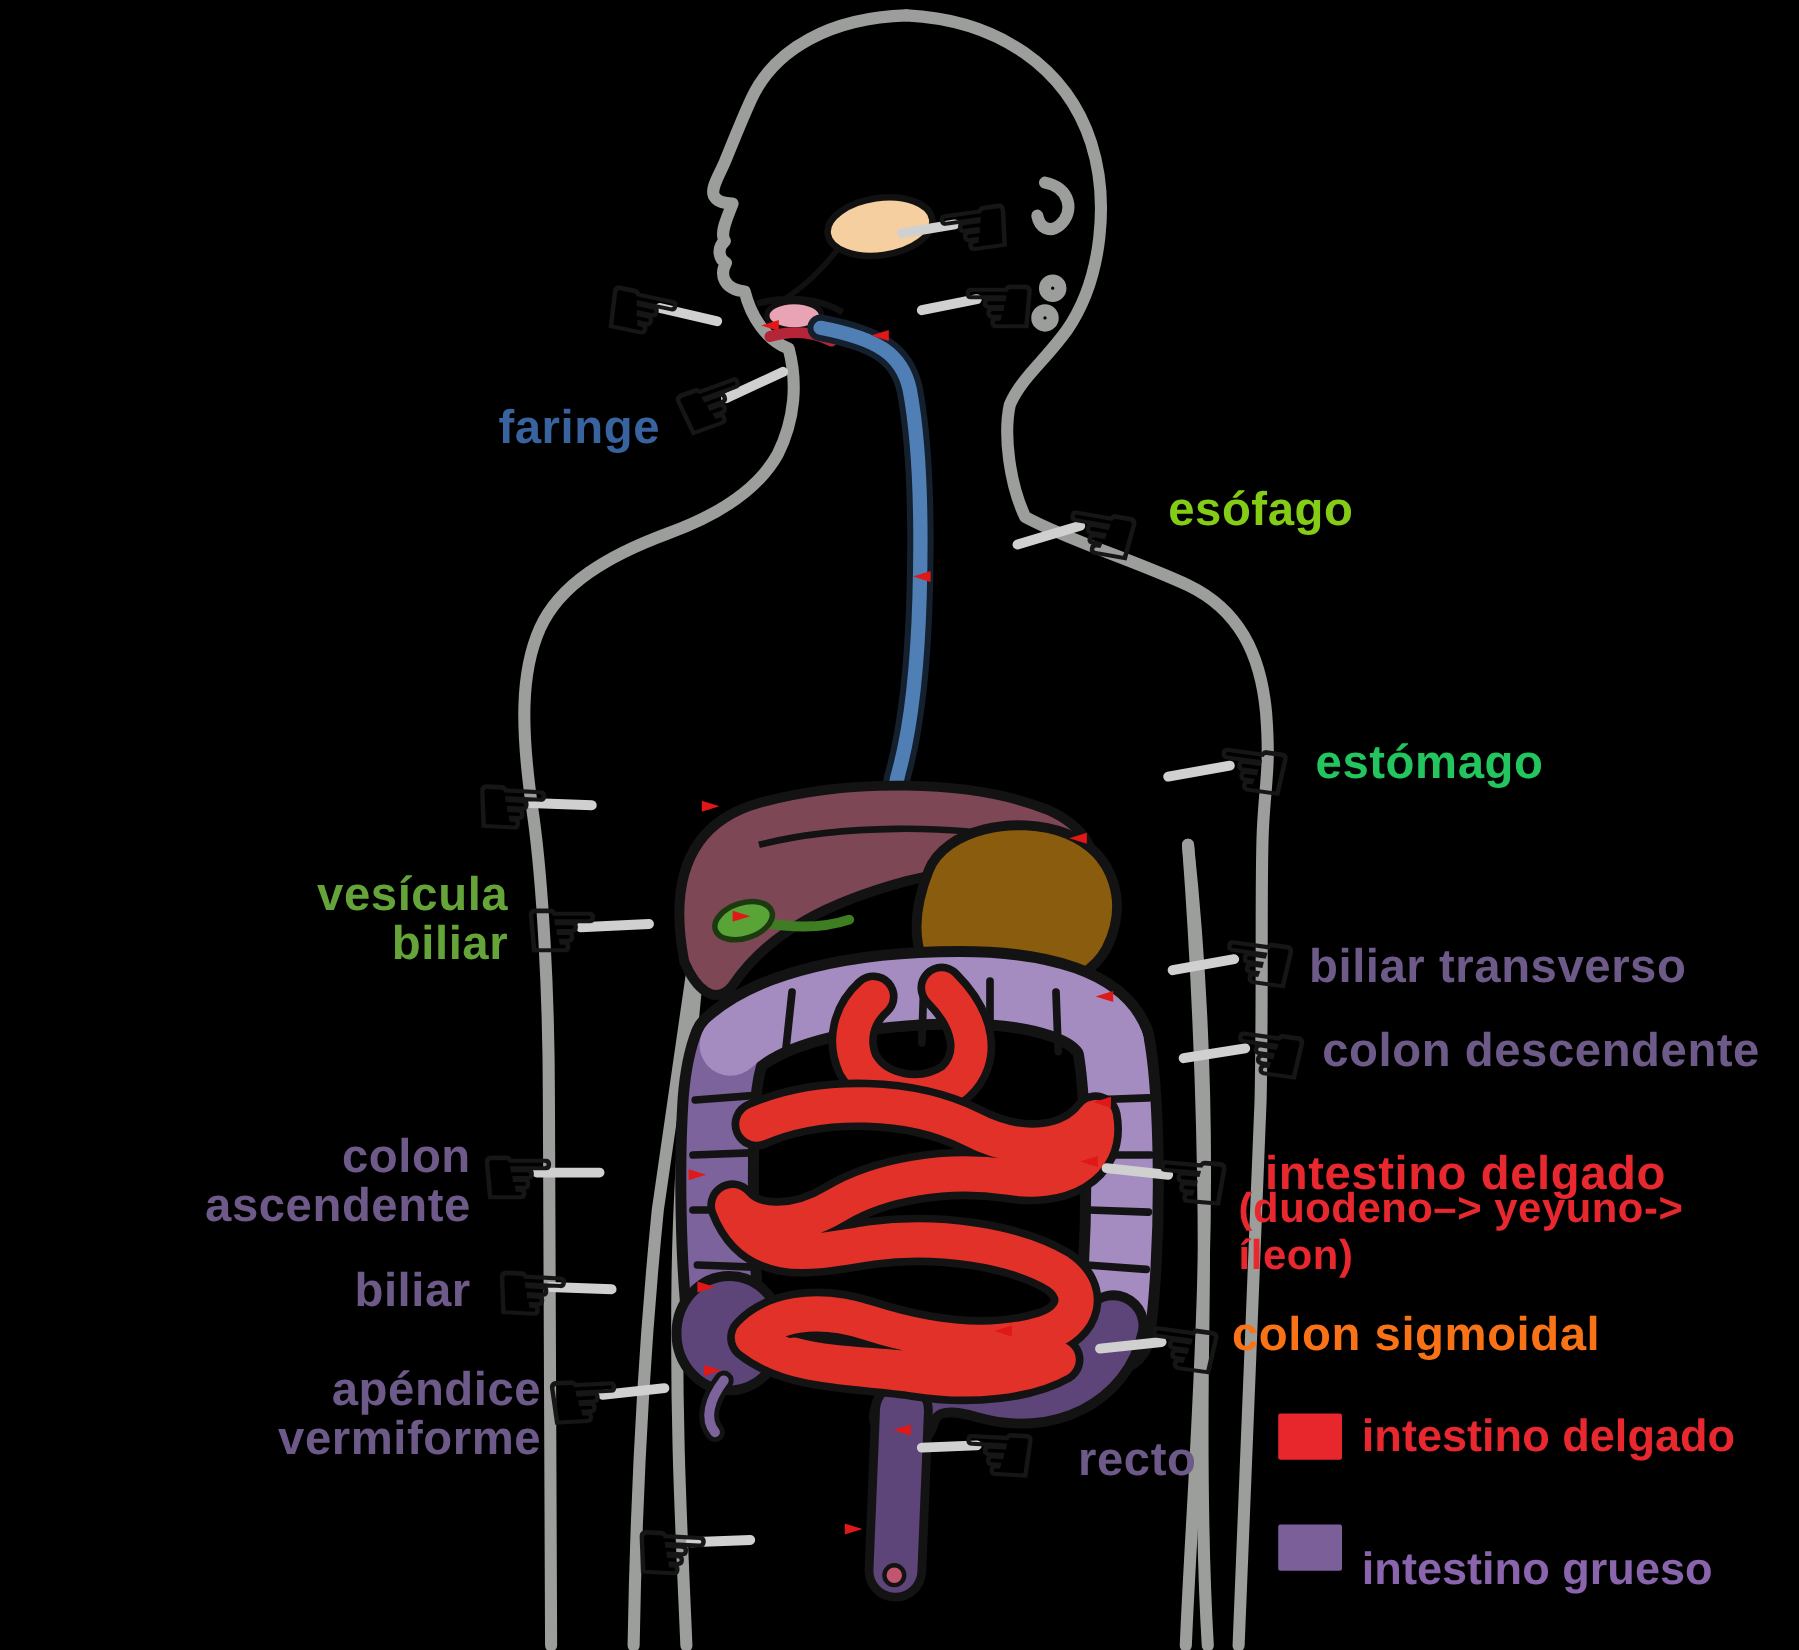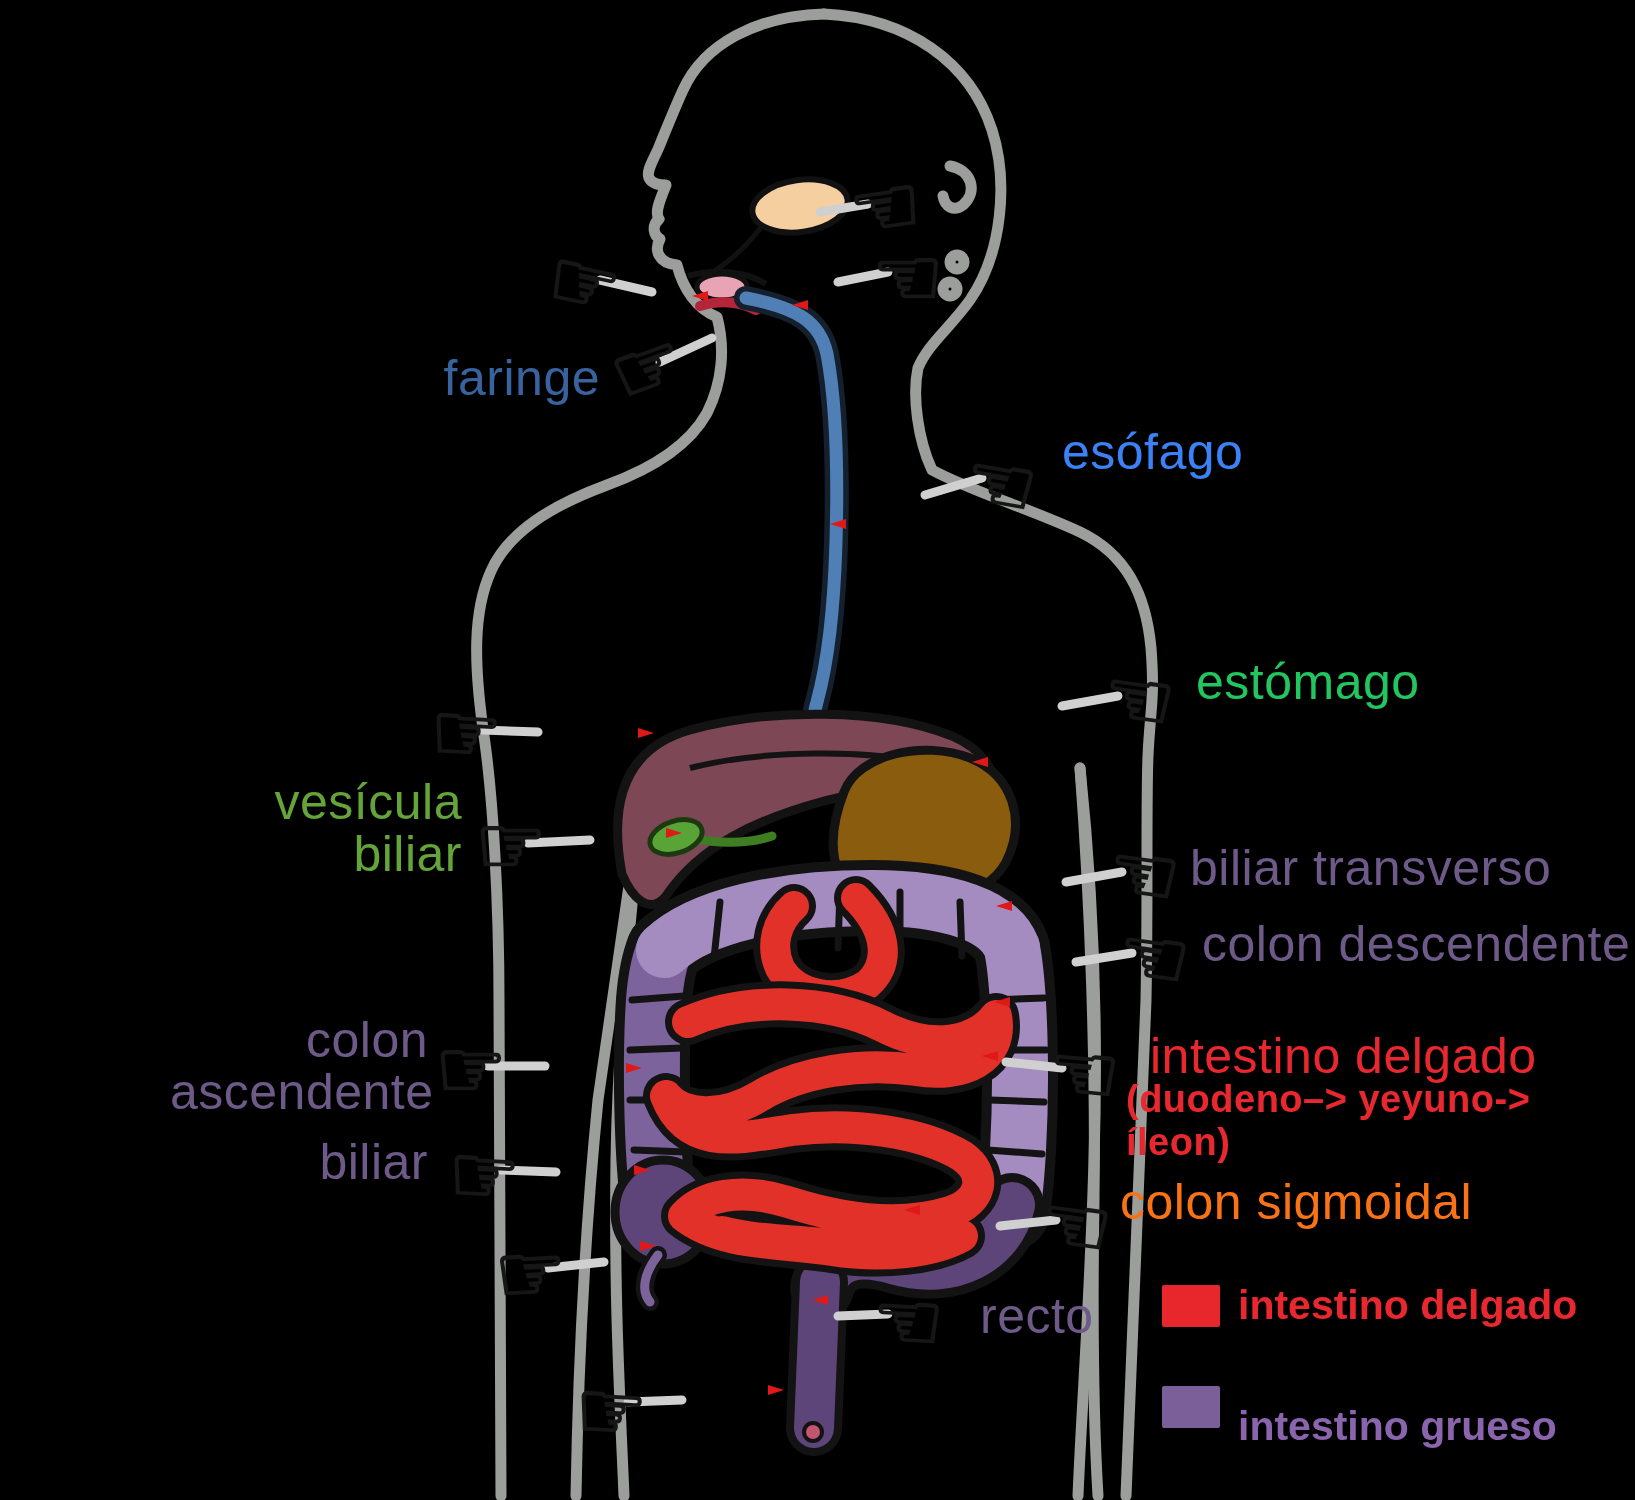--- a/index.html
+++ b/index.html
@@ -1,19 +1,19 @@
 <!DOCTYPE html>
 <html><head>
 <meta charset="utf-8">
 <style>
   html,body{margin:0;padding:0;background:#000;}
   .stage{position:relative;width:1635px;height:1500px;background:#000;overflow:hidden;
          font-family:"Liberation Sans",sans-serif;}
   .stage svg{position:absolute;left:0;top:0;}
-  .label{position:absolute;font-weight:normal;font-size:50px;line-height:1.04;letter-spacing:0.5px;}
+  .label{position:absolute;font-weight:bold;font-size:43px;line-height:1.04;letter-spacing:0.5px;margin-top:15px;}
   .label.right{text-align:right;}
   .sublabel{position:absolute;font-weight:bold;font-size:38px;letter-spacing:0.5px;}
   .hand{position:absolute;font-size:80px;line-height:1;color:#ffffff;
         -webkit-text-stroke:2.5px #161616;font-family:"DejaVu Sans",sans-serif;user-select:none;}
   .legend{position:absolute;left:1162px;top:1282px;}
   .legend-row{display:flex;align-items:center;margin-bottom:34px;}
   .legend-swatch{width:58px;height:42px;margin-right:18px;border-radius:2px;}
   .legend-text{font-weight:bold;font-size:41px;}
 </style>
 </head>
@@ -151,40 +151,44 @@
   <span class="hand" style="left:1040px;top:1186px;transform:rotate(8deg)">☜</span>
   <span class="hand" style="left:872px;top:1282px;transform:rotate(3deg)">☜</span>
   <span class="hand" style="left:850px;top:168px;transform:rotate(-8deg)">☜</span>
   <span class="hand" style="left:872px;top:238px">☜</span>
   <span class="hand" style="left:548px;top:244px;transform:rotate(12deg)">☞</span>
   <span class="hand" style="left:430px;top:694px;transform:rotate(3deg)">☞</span>
   <span class="hand" style="left:575px;top:1372px;transform:rotate(3deg)">☞</span>
 
   <div class="label right" style="left: 360px; top: 352px; width: 240px; color: rgb(56, 99, 159);">faringe</div>
 
-  <div class="label" style="left: 1062px; top: 426px; color: #3b82f6;">esófago</div>
+  <div class="label" style="left: 1062px; top: 426px; color: #84cc16;">esófago</div>
 
   <div class="label" style="left: 1196px; top: 656px; color: #22c55e;">estómago</div>
 
   <div class="label right" style="left: 230px; top: 776px; width: 232px; color: rgb(100, 164, 56);">
     <div>vesícula</div>
     <div>biliar</div>
   </div>
 
   <div class="label" style="left: 1190px; top: 842px; color: rgb(109, 90, 136);">biliar transverso</div>
 
   <div class="label" style="left: 1202px; top: 918px; color: rgb(109, 90, 136);">colon descendente</div>
 
   <div class="label right" style="left: 170px; top: 1014px; width: 258px; color: rgb(109, 90, 136);">
     <div>colon</div>
     <div>ascendente</div>
   </div>
 
   <div class="label right" style="left: 240px; top: 1136px; width: 188px; color: rgb(109, 90, 136);">biliar</div>
 
+  <div class="label right" style="left: 230px; top: 1226px; width: 262px; color: rgb(109, 90, 136);">
+    <div>apéndice</div>
+    <div>vermiforme</div>
+  </div>
 
   <div class="label" style="left: 1150px; top: 1030px; color: rgb(232, 40, 46);">intestino delgado</div>
   <div class="sublabel" style="left: 1126px; top: 1078px; color: rgb(232, 40, 46);">(duodeno–&gt; yeyuno-&gt; íleon)</div>
 
   <div class="label" style="left: 1120px; top: 1176px; color: #f97316;">colon sigmoidal</div>
 
   <div class="label" style="left: 980px; top: 1290px; color: rgb(109, 90, 136);">recto</div>
 
   <div class="legend">
     <div class="legend-row">

